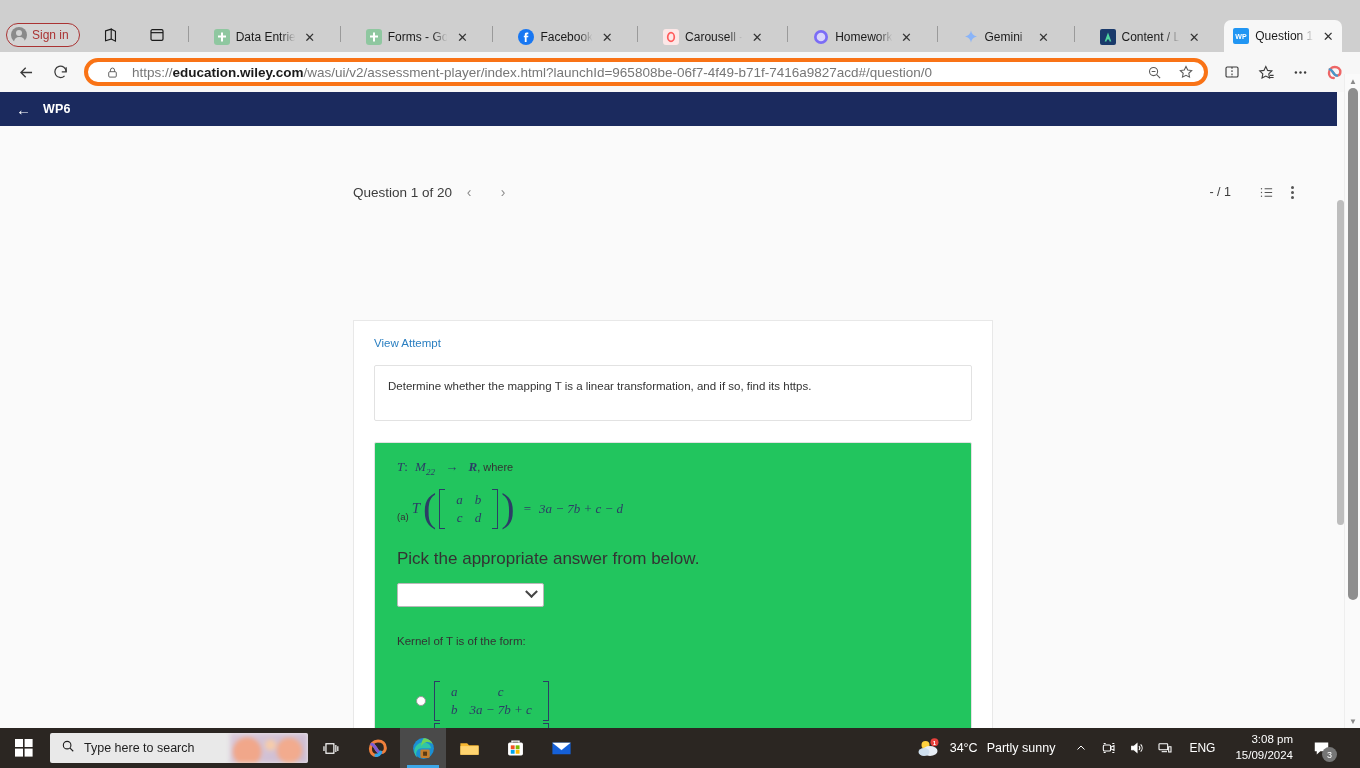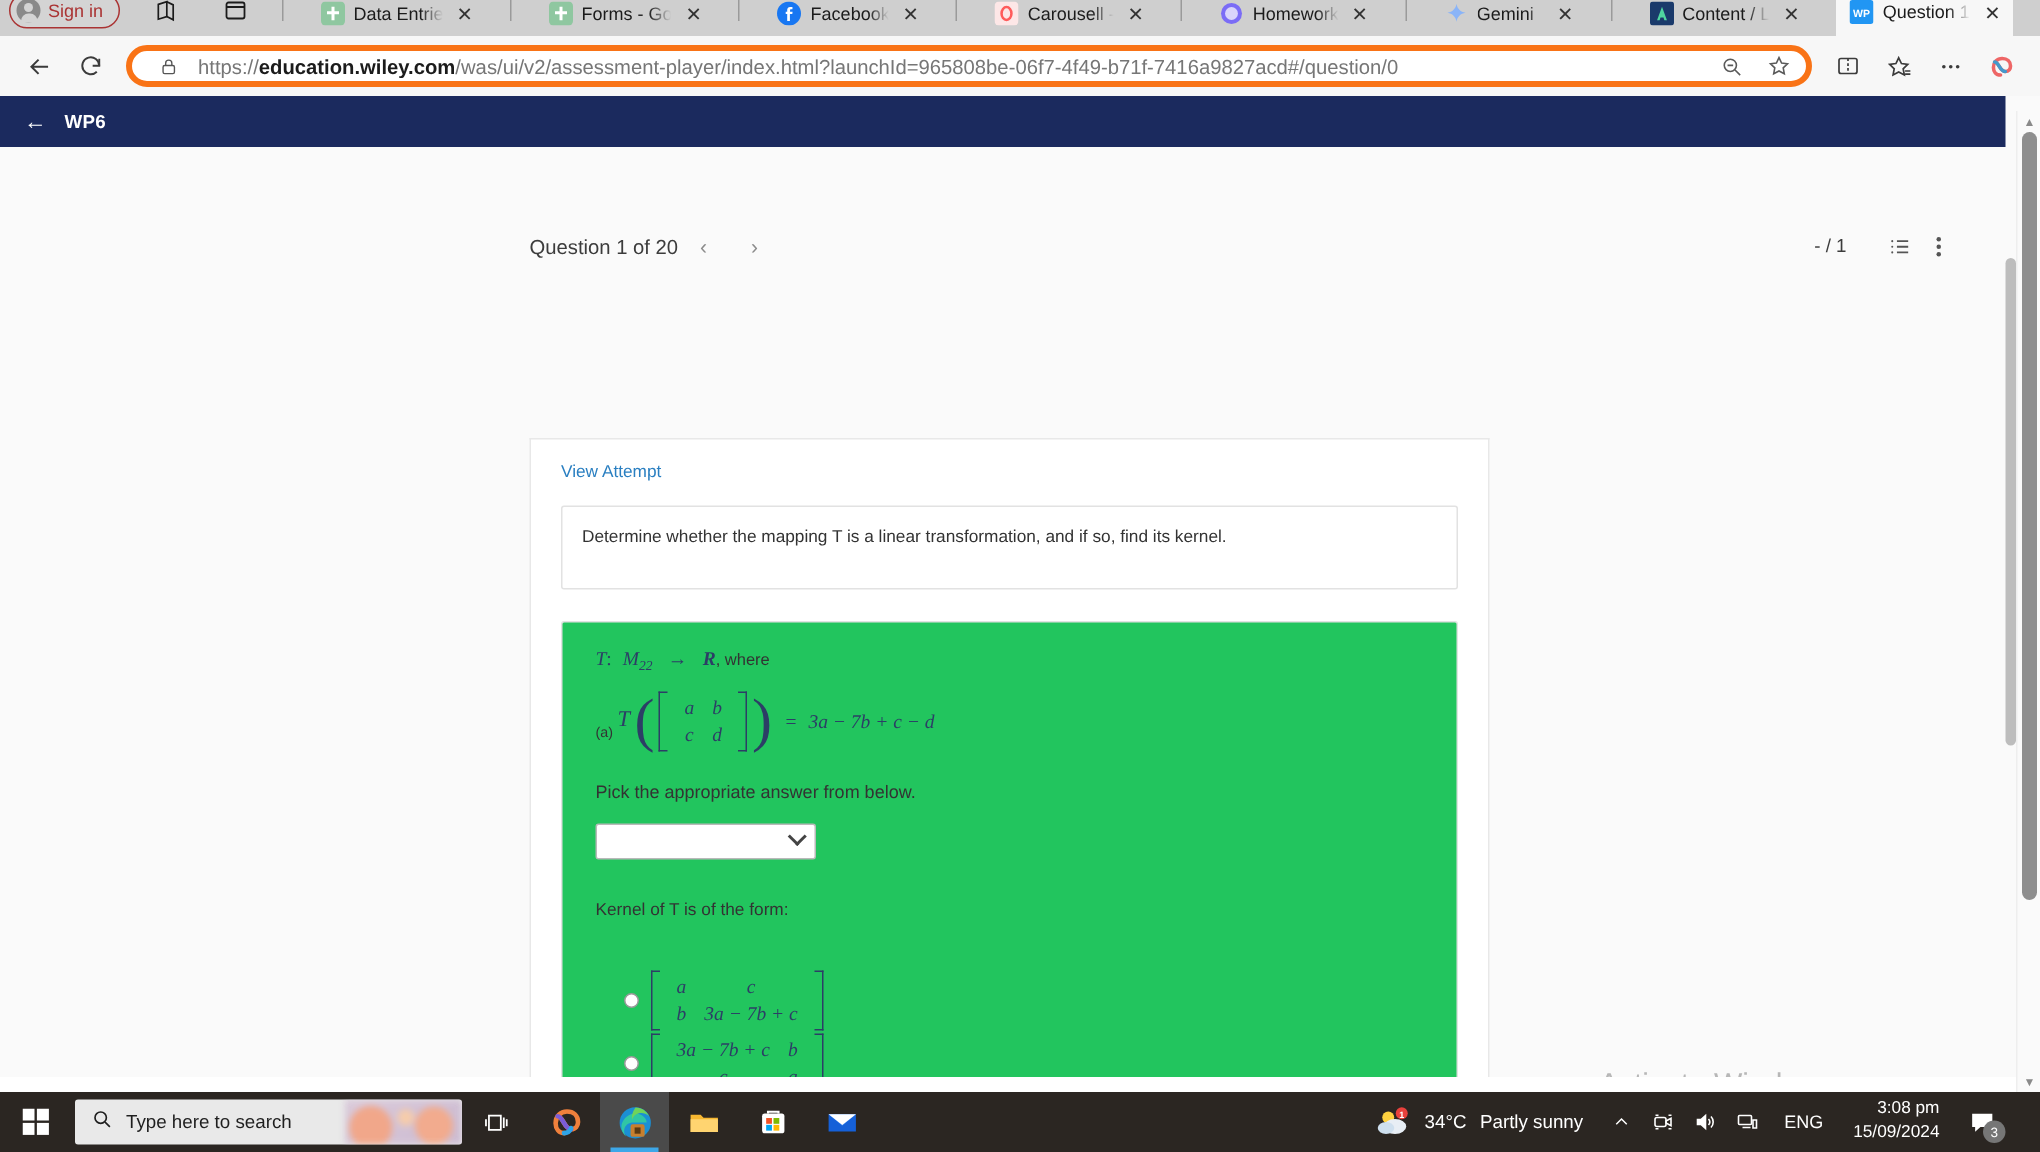--- a/index.html
+++ b/index.html
@@ -7,21 +7,21 @@
     width: 1360px; height: 768px;
     font-family: "Liberation Sans", sans-serif;
     overflow: hidden; background: #fff;
   }
   body { position: relative; }
 
   
   .browser-chrome { width: 1360px; background: #cfcfcf; }
 
   .tabstrip {
-    height: 24px; display: flex; align-items: flex-end;
+    height: 52px; display: flex; align-items: flex-end;
     padding-left: 6px; gap: 16px; position: relative;
   }
   .signin-pill {
     display: flex; align-items: center; gap: 5px;
     border: 1px solid #a33; border-radius: 14px;
     padding: 3px 10px 3px 4px; margin-bottom: 5px;
     background: #d4d4d4; cursor: pointer;
   }
   .signin-avatar {
     width: 16px; height: 16px; border-radius: 50%;
@@ -157,21 +157,21 @@
   .big-paren { font-size: 40px; line-height: 0.82; color: #2c3e66; font-family: "Liberation Serif", serif; }
   .matrix { display: inline-flex; align-items: center; }
   .mbrack {
     width: 6px; align-self: stretch; border: 1.4px solid #2c3e66;
   }
   .mbrack.l { border-right: none; }
   .mbrack.r { border-left: none; }
   .mgrid { display: grid; padding: 2px 5px; font-family: "Liberation Serif", serif; font-style: italic; color: #2c3e66; font-size: 13px; }
   .mgrid > div { text-align: center; padding: 1px 6px; white-space: nowrap; }
 
-  .pick-text { font-size: 12px; color: #333; margin-top: 20px; }
+  .pick-text { font-size: 17px; color: #333; margin-top: 20px; }
   .answer-select {
     margin-top: 14px; width: 147px; height: 24px; border: 1px solid #b9b9b9;
     background: #fff; border-radius: 2px; display: flex; align-items: center;
     justify-content: flex-end; padding-right: 7px; cursor: pointer;
   }
   .chev { width: 9px; height: 9px; border-right: 2px solid #444; border-bottom: 2px solid #444; transform: rotate(45deg) translate(-2px,-2px); }
 
   .kernel-text { font-size: 11.5px; color: #333; margin-top: 28px; }
 
   .options { margin-top: 34px; }
@@ -478,21 +478,21 @@
         </span>
       </span>
     </div>
 
     <div class="qcard">
 
       <a class="view-policies">View Attempt</a>
 
 
       <div class="prompt-box">
-        <div class="ptext">Determine whether the mapping T is a linear transformation, and if so, find its kernel.</div>
+        <div class="ptext">Determine whether the mapping T is a linear transformation, and if so, find its https.</div>
       </div>
 
       <div class="math-box">
 
         <div class="mathline tline">
           <span class="m-it">T</span><span>:</span>
           <span class="m-it" style="margin-left:4px">M</span><span class="sub m-it">22</span>
           <span style="margin:0 7px">→</span>
           <span class="m-it" style="font-weight:bold">R</span><span class="where">, where</span>
         </div>

